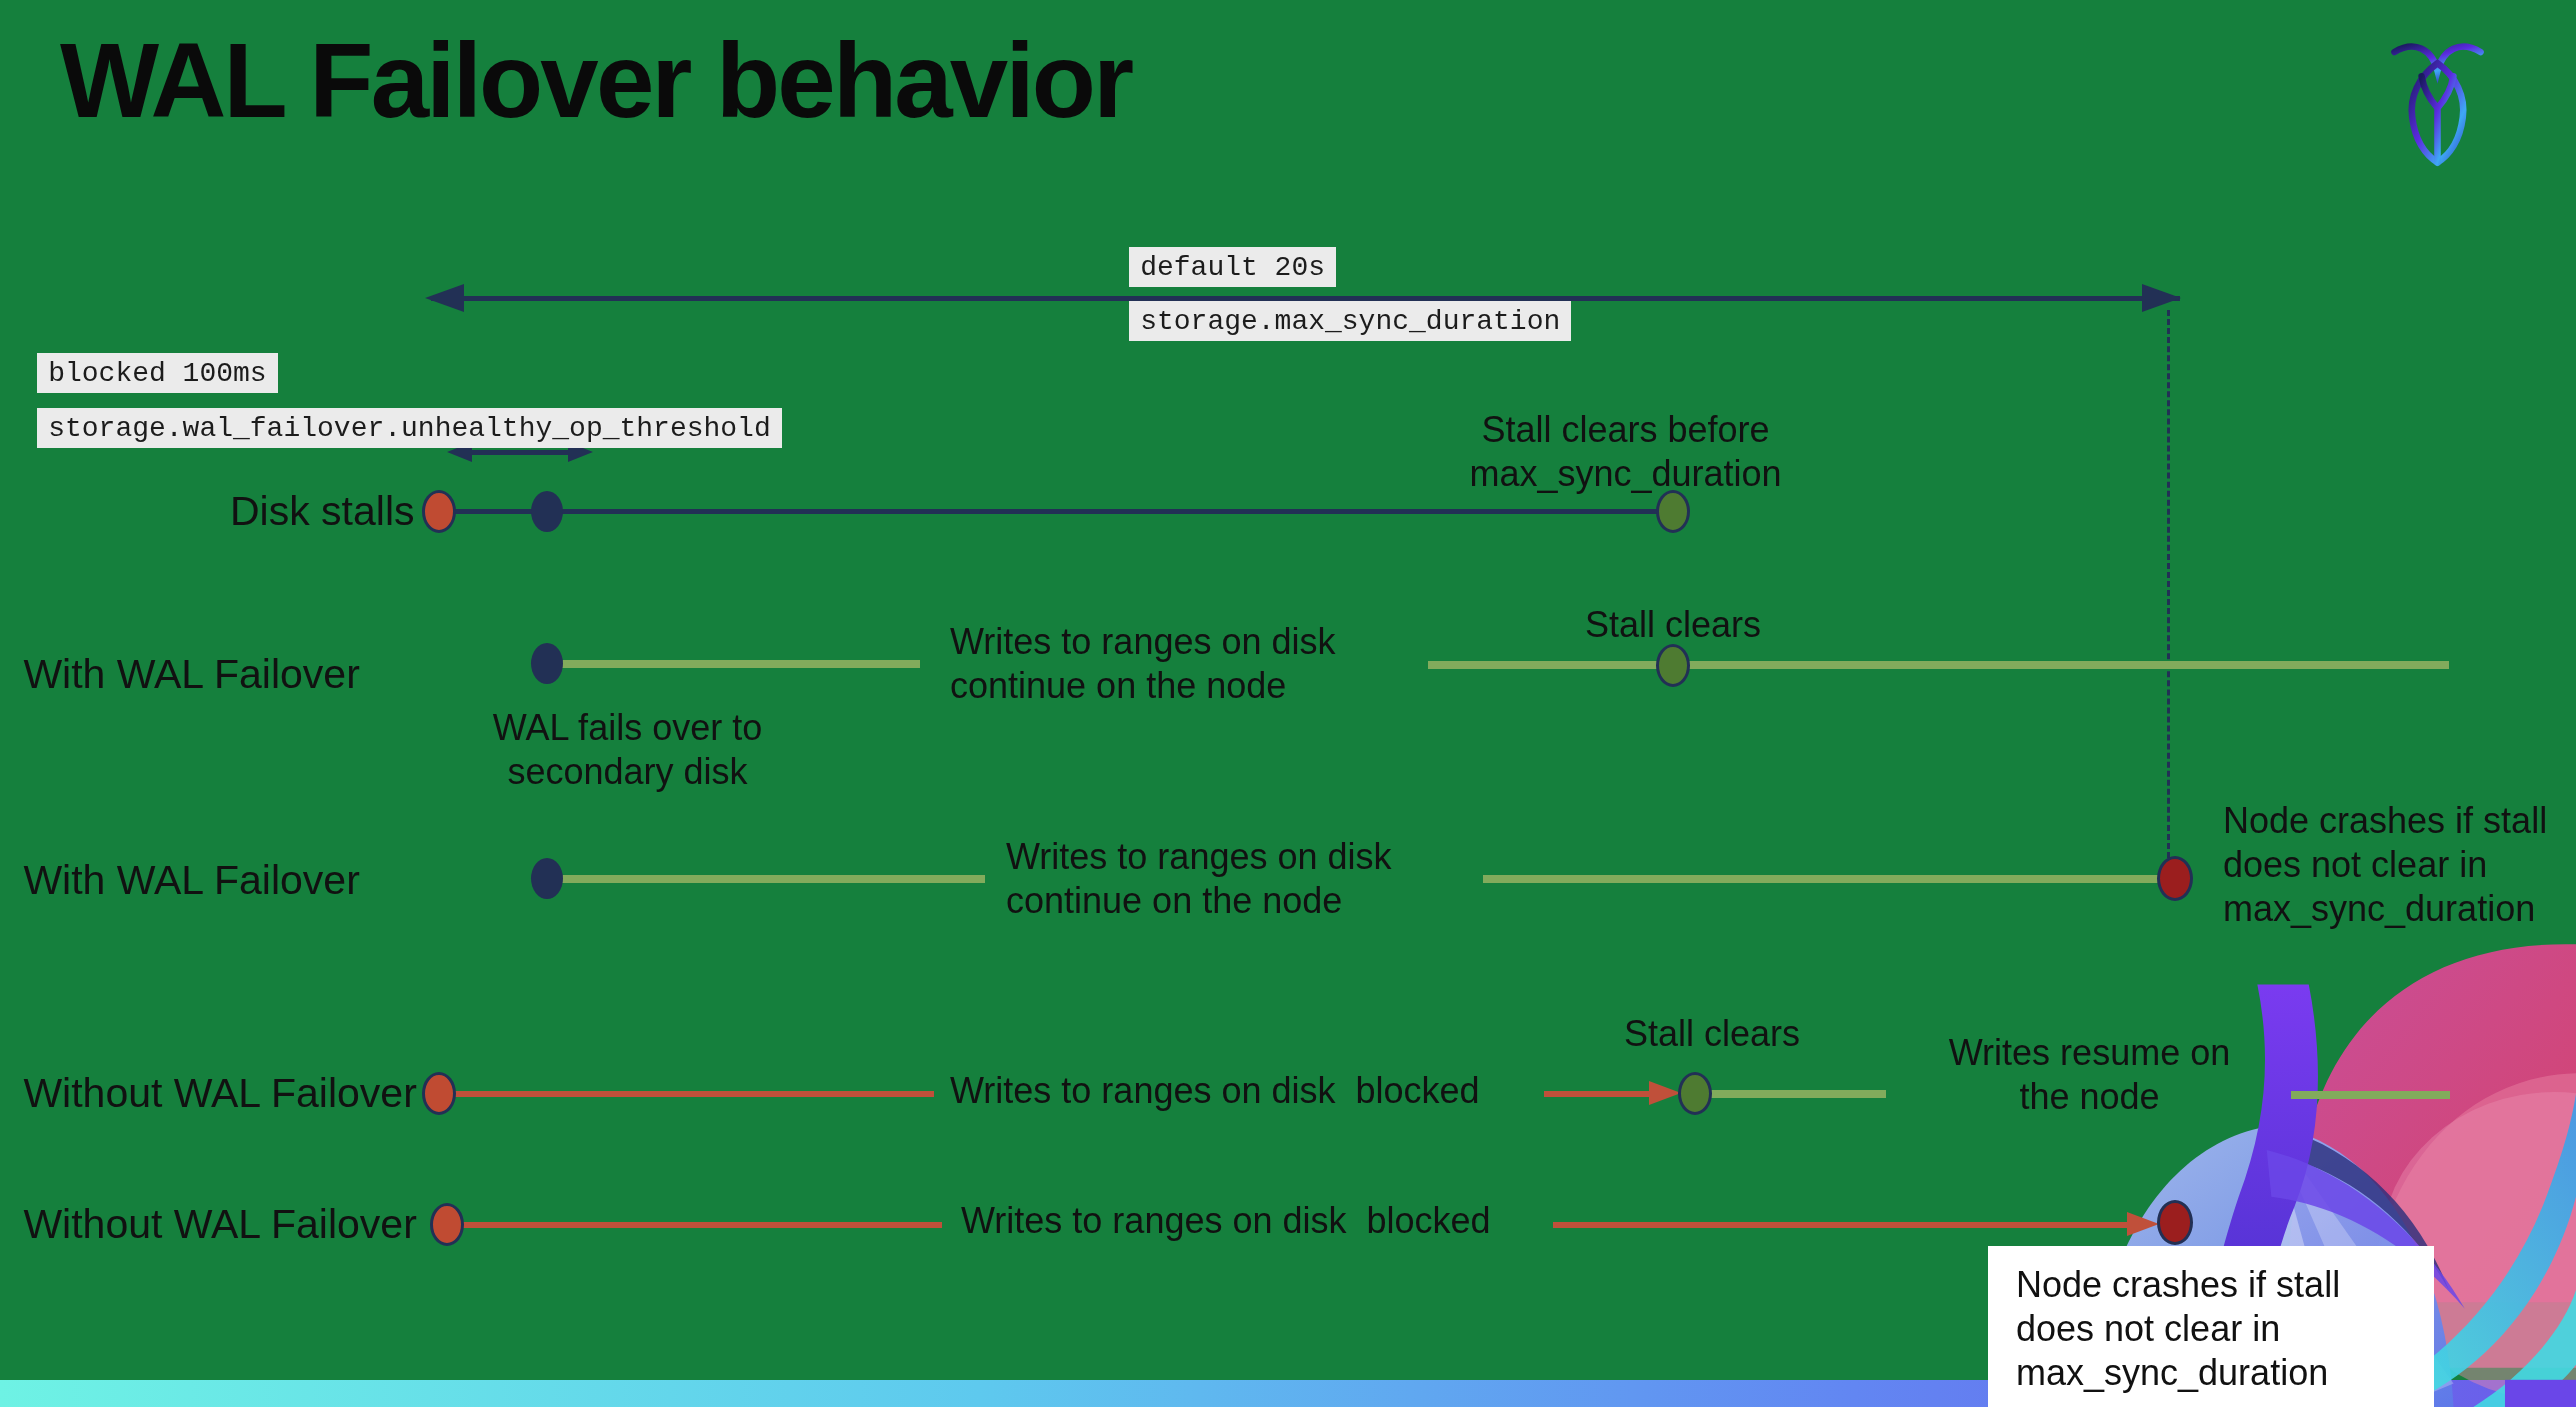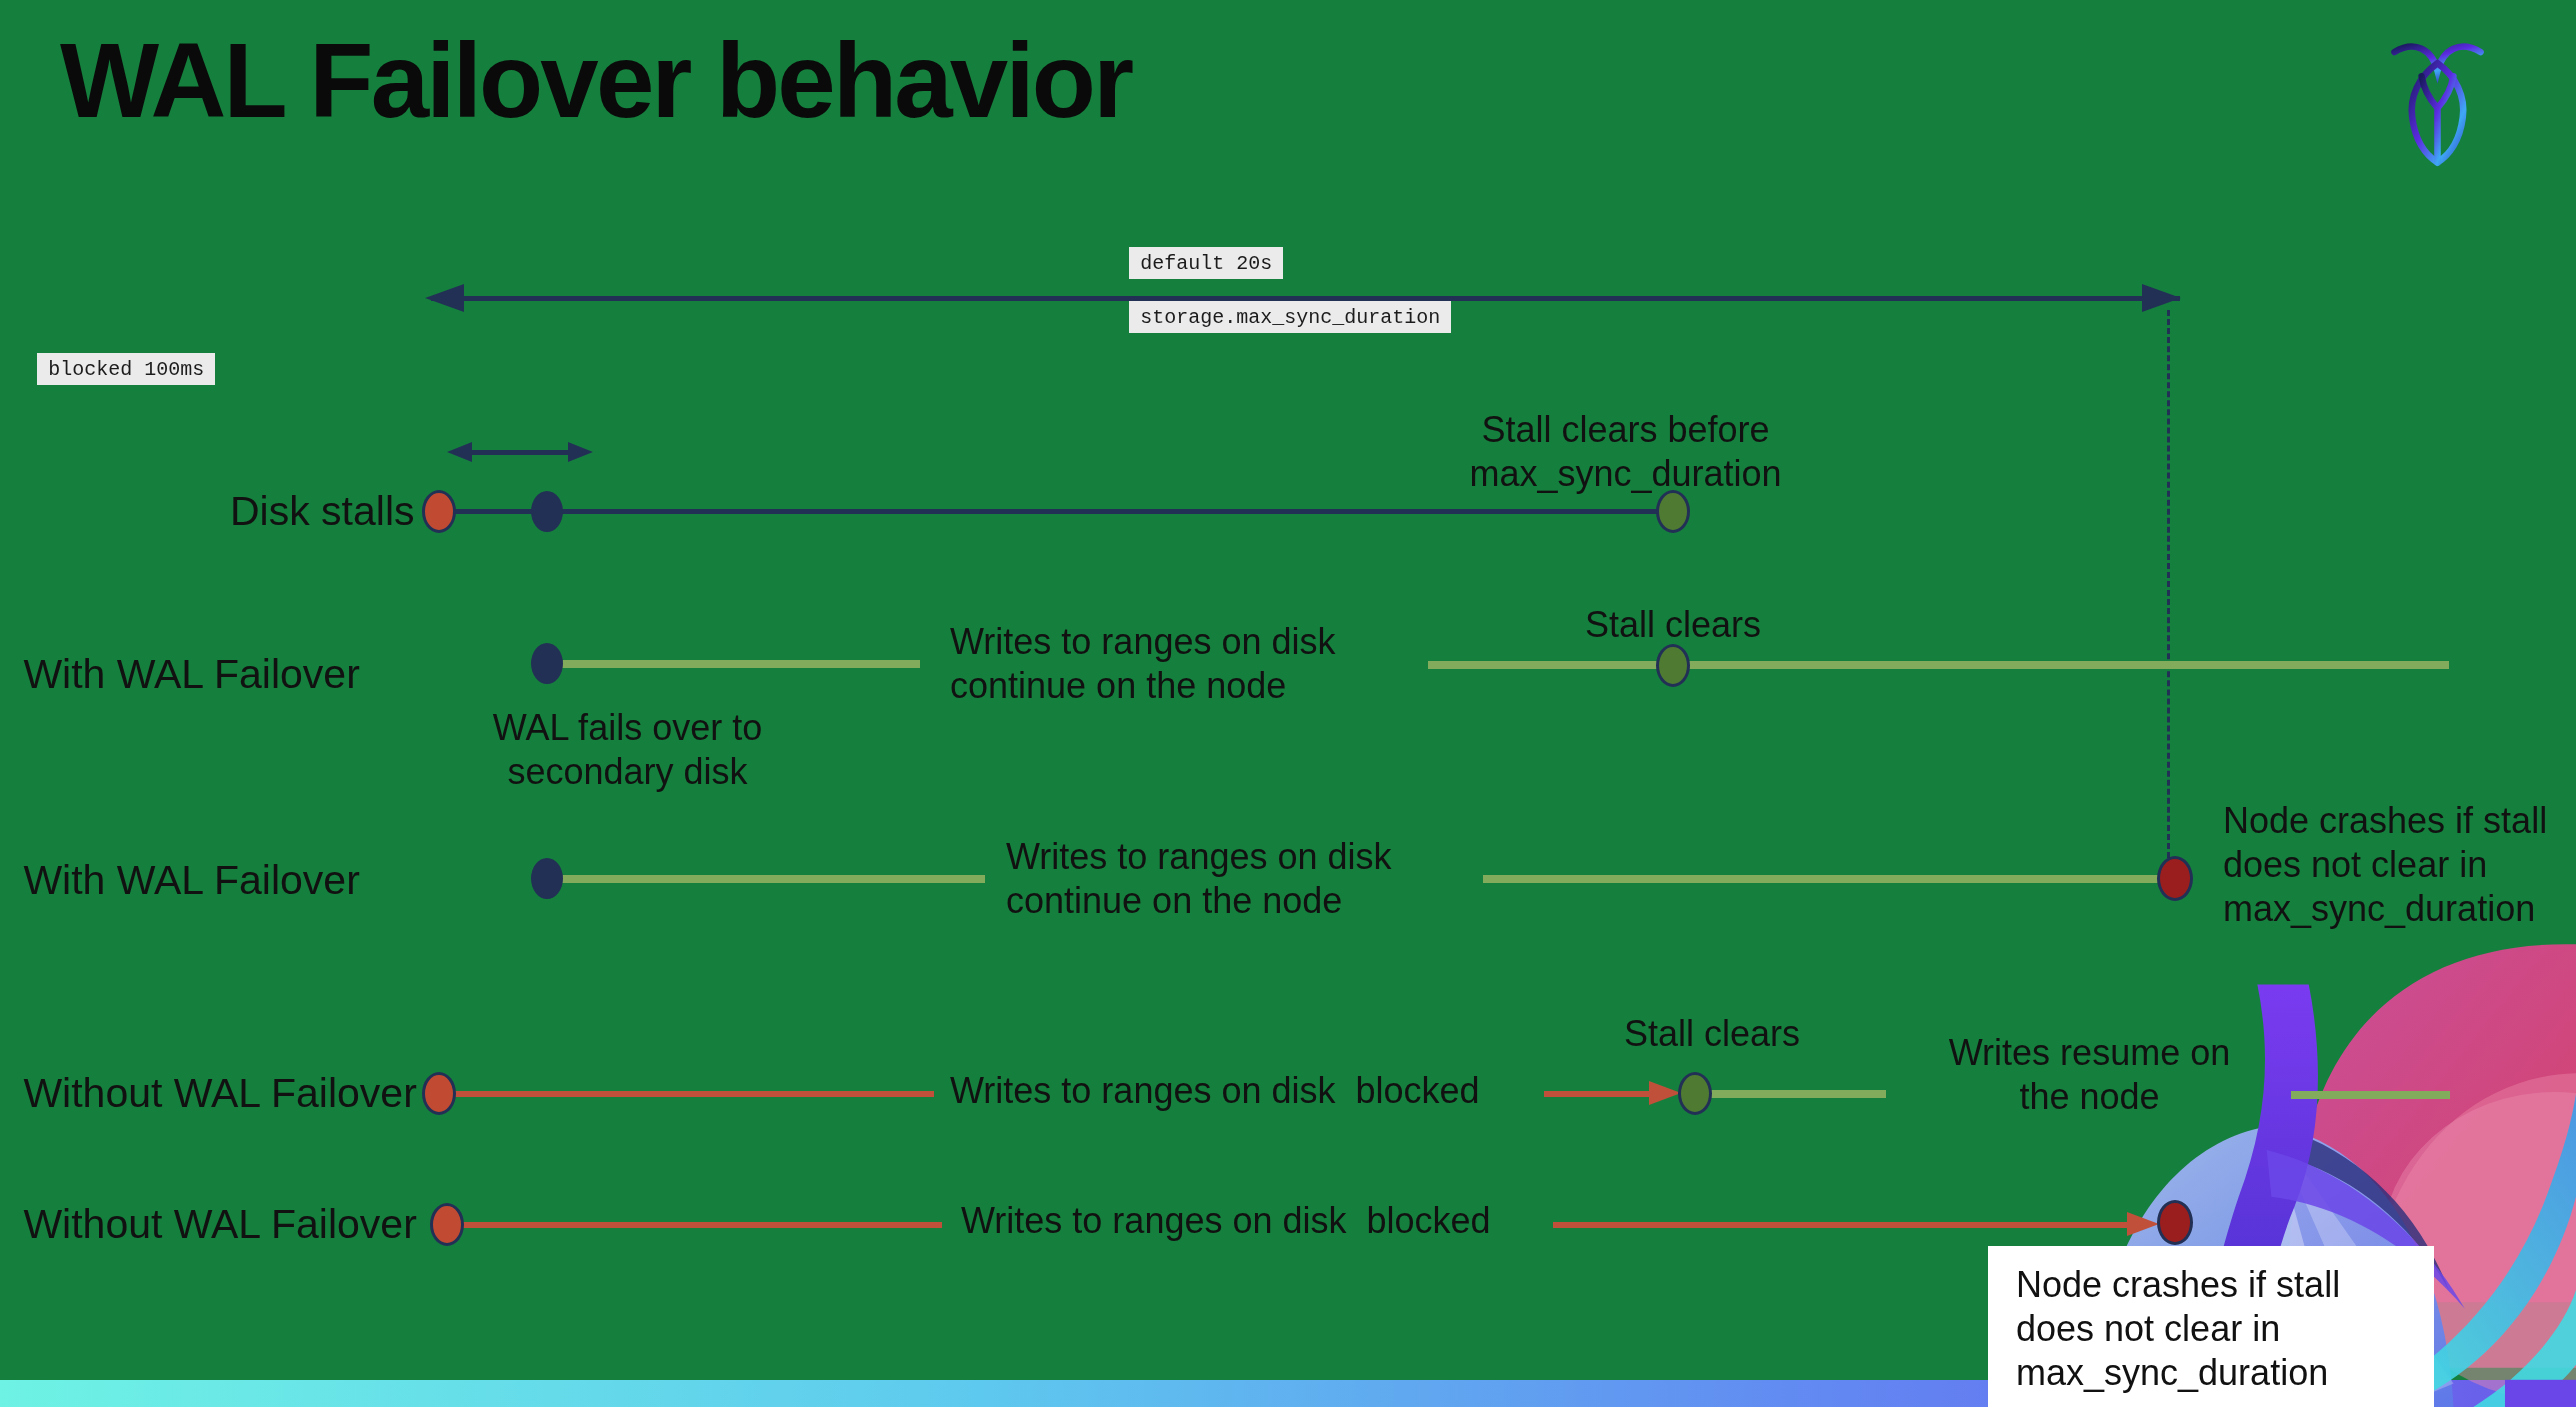--- a/index.html
+++ b/index.html
@@ -28,21 +28,21 @@
   
   .dot{position:absolute;border-radius:50%;box-sizing:border-box;z-index:4;}
   .dot-red{width:34px;height:43px;background:var(--red-dot);border:3.7px solid var(--navy);}
   .dot-navy{width:32px;height:41px;background:var(--navy);}
   .dot-green{width:34px;height:43px;background:var(--green-dot);border:3.7px solid var(--navy);}
   .dot-crash{width:36px;height:45px;background:var(--crash-dot);border:3.7px solid var(--navy);z-index:6;}
   
   .row-label{position:absolute;font-size:41px;line-height:43px;white-space:nowrap;z-index:3;}
   .ann{position:absolute;font-size:36px;line-height:44px;white-space:pre-wrap;z-index:4;}
   .center{text-align:center;}
-  .code-label{position:absolute;font-family:"Liberation Mono",monospace;font-size:20px;
+  .code-label{position:absolute;font-family:"Liberation Mono",monospace;font-size:28px;
               background:var(--label-bg);padding:4.7px 11.2px;white-space:nowrap;color:#1c1c1c;z-index:4;}
   
   .bottom-bar{position:absolute;left:0;top:1380px;width:2576px;height:28px;z-index:1;
               background:linear-gradient(90deg,#6ef2e4 0%,#5ec9ee 38%,#6286f2 72%,#6b5be9 100%);}
   .brand-art{position:absolute;left:1949px;top:933px;width:627px;height:475px;z-index:2;}
   .callout-box{position:absolute;left:1988px;top:1246px;width:446px;height:162px;background:#ffffff;z-index:5;}
   .callout-box .ann{position:absolute;left:28px;top:17px;}
 </style>
 </head>
 <body>
@@ -67,20 +67,21 @@
     </svg>
   </div>
 
   <div class="hline" style="left:431px;top:296px;width:1749px"></div>
   <div class="tri tri-nl" style="left:425px;top:284px"></div>
   <div class="tri tri-nr" style="left:2142px;top:284px"></div>
   <div class="code-label" style="left:1129px;top:247px">default 20s</div>
   <div class="code-label" style="left:1129px;top:301px">storage.max_sync_duration</div>
 
   <div class="code-label" style="left:37px;top:353px">blocked 100ms</div>
+  <div class="code-label" style="left:37px;top:408px">storage.wal_failover.unhealthy_op_threshold</div>
   <div class="hline" style="left:467px;top:450px;width:105px"></div>
   <div class="tri tri-snl" style="left:447px;top:442px"></div>
   <div class="tri tri-snr" style="left:568px;top:442px"></div>
 
   <div class="vdash" style="left:2167px;top:310px;height:548px"></div>
 
   <div class="row-label" style="left:230px;top:490px">Disk stalls</div>
   <div class="hline" style="left:439px;top:509px;width:1234px"></div>
   <div class="dot dot-red" style="left:422px;top:490px"></div>
   <div class="dot dot-navy" style="left:531px;top:491px"></div>

